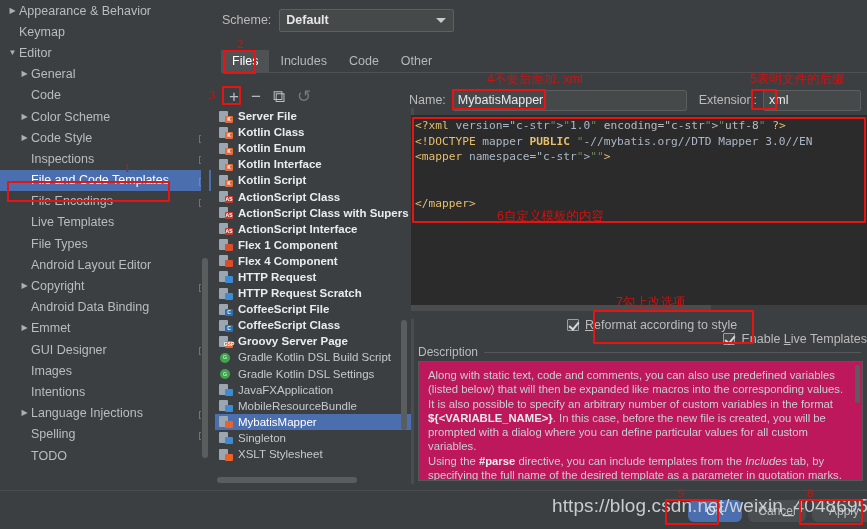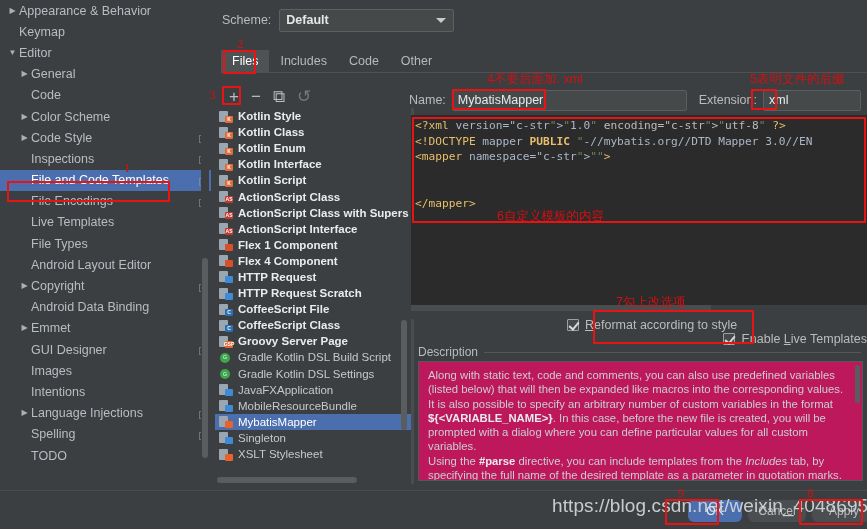--- a/index.html
+++ b/index.html
@@ -446,21 +446,21 @@
       <div class="tb-ic">⧉</div>
       <div class="tb-ic dim">↺</div>
     </div>
 
   <div id="tpl-list">
       <div class="tpl-row bold">
         <span class="tpl-ic">
           <span class="body"></span>
           <span class="badge" style="background:#e06c3b">K</span>
         </span>
-        <span>Kotlin Style</span>
+        <span>Server File</span>
       </div>
       <div class="tpl-row bold">
         <span class="tpl-ic">
           <span class="body"></span>
           <span class="badge" style="background:#e06c3b">K</span>
         </span>
         <span>Kotlin Class</span>
       </div>
       <div class="tpl-row bold">
         <span class="tpl-ic">

